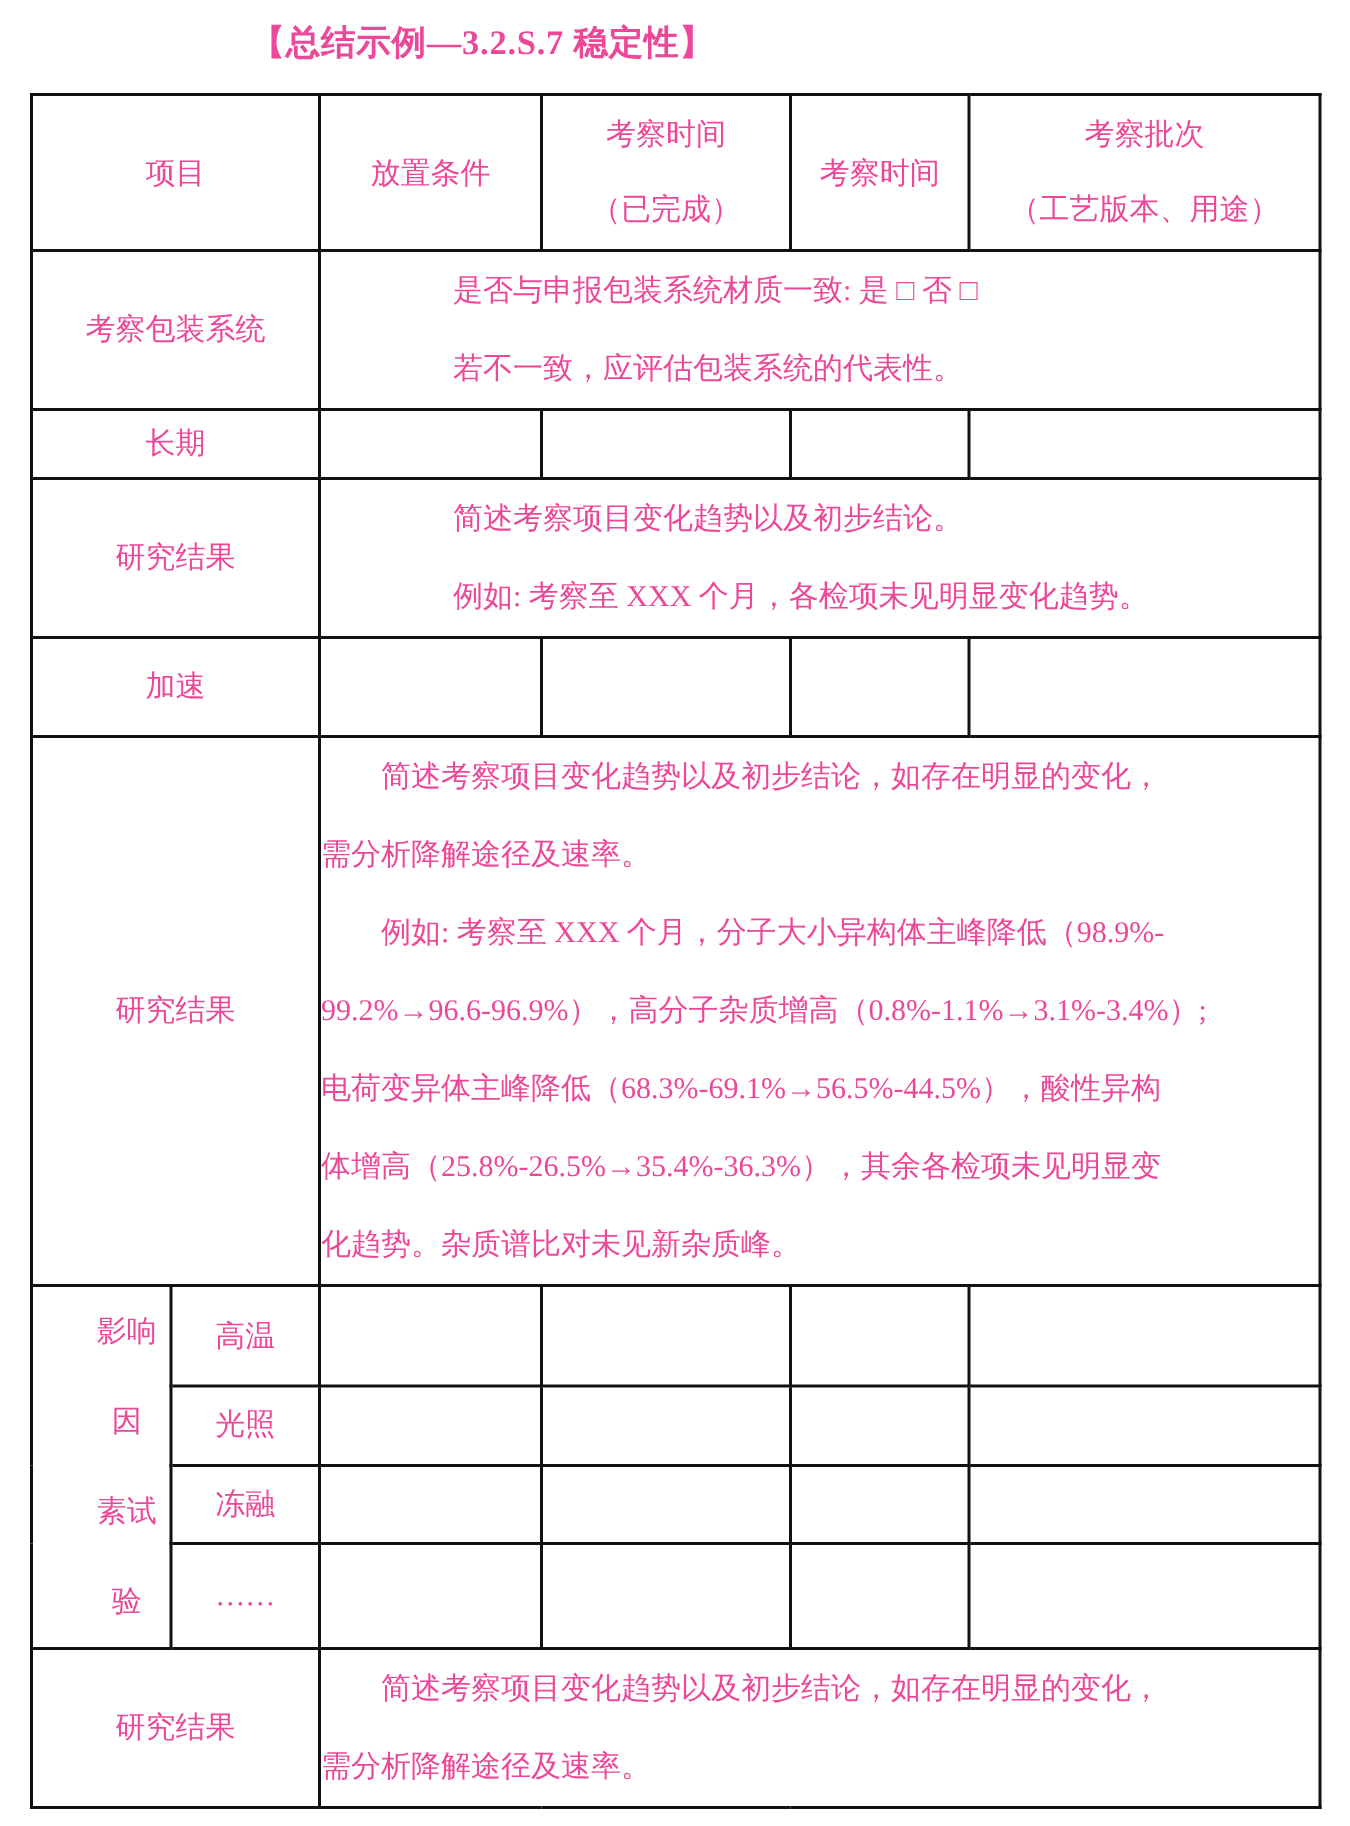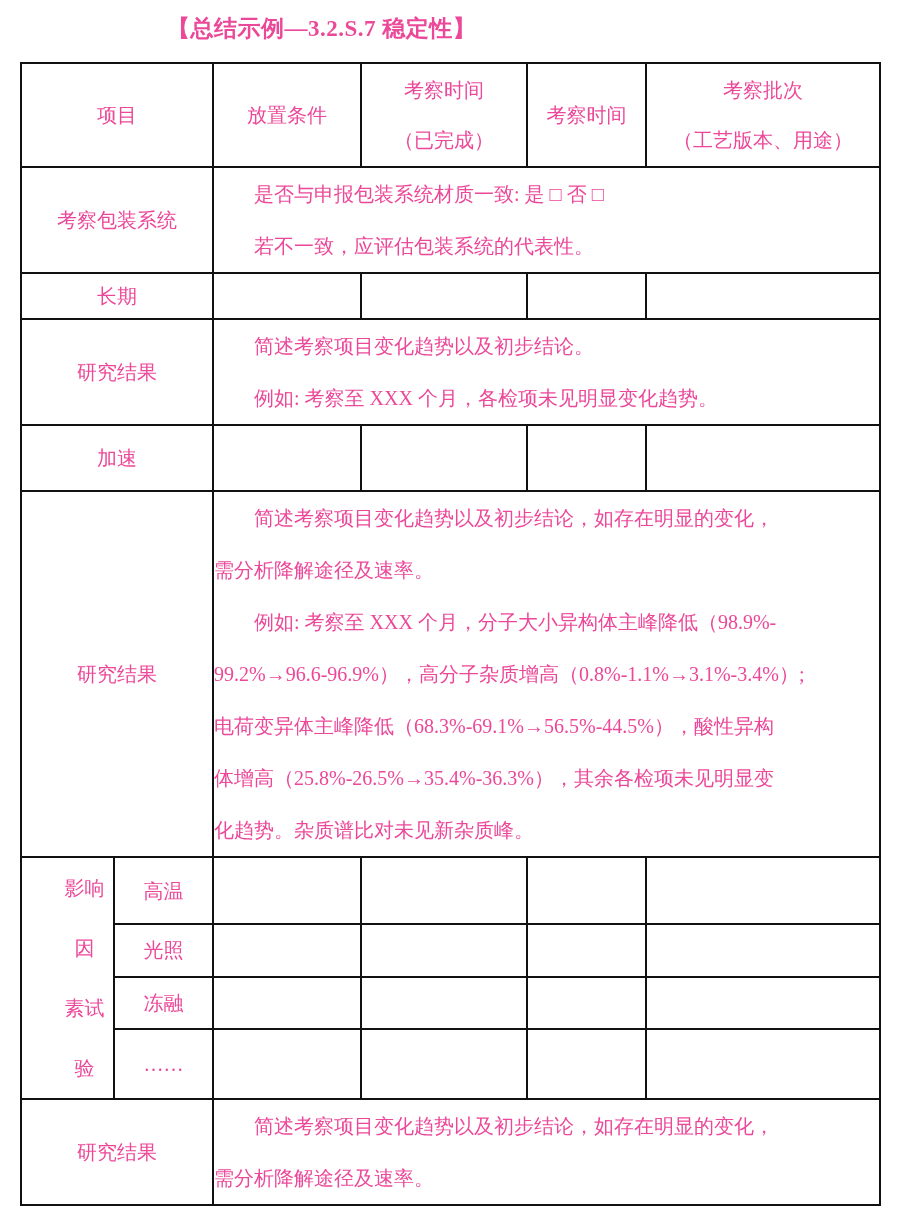--- a/index.html
+++ b/index.html
@@ -52,20 +52,21 @@
   .hdr-line { line-height: 50px; }
   
   td.text-cell {
     text-align: left;
     vertical-align: middle;
     padding: 0 12px 0 6px;
   }
   td.text-cell .para {
     text-indent: 2em;
     line-height: 52px;
+    padding-left: 48px;
   }
   td.bigtext-cell {
     text-align: left;
     vertical-align: top;
     padding: 4px 14px 0 18px;
   }
   td.bigtext-cell .tline,
   td.text-cell-flow .tline {
     line-height: 52px;
     white-space: nowrap;

